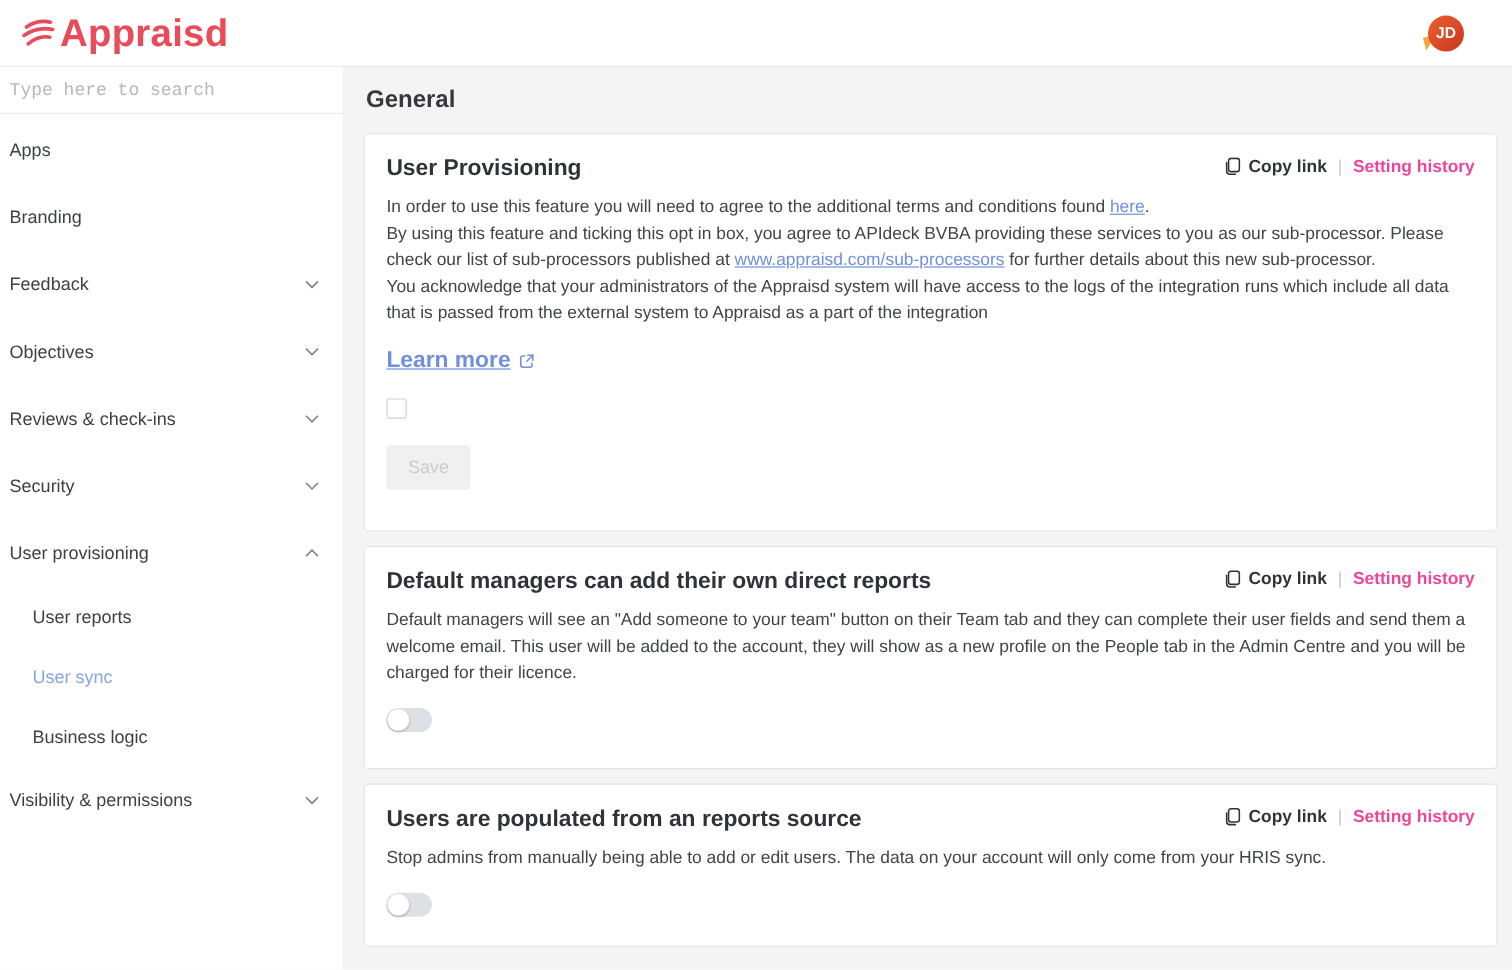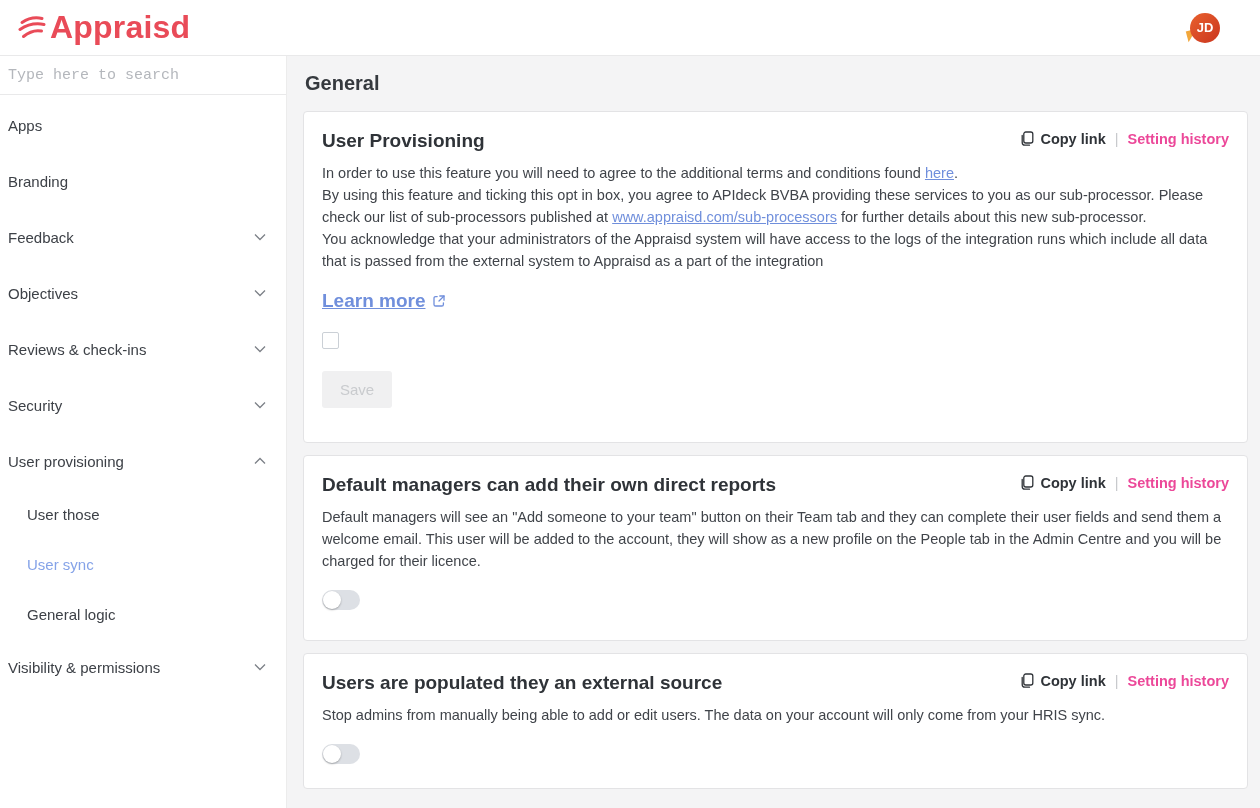--- a/index.html
+++ b/index.html
@@ -139,27 +139,27 @@
       </div>
       <div class="nav-item">
         <span class="nav-label">User provisioning</span>
         <span class="chev">
           <svg width="12" height="8" viewBox="0 0 12 8" fill="none">
               <path d="M1 6.5 L6 1.5 L11 6.5" stroke="#7c8087" stroke-width="1.3"></path>
             </svg>
         </span>
       </div>
       <div class="nav-item sub">
-        <span class="nav-label">User those</span>
+        <span class="nav-label">User reports</span>
       </div>
       <div class="nav-item sub active">
         <span class="nav-label">User sync</span>
       </div>
       <div class="nav-item sub">
-        <span class="nav-label">General logic</span>
+        <span class="nav-label">Business logic</span>
       </div>
       <div class="nav-item">
         <span class="nav-label">Visibility &amp; permissions</span>
         <span class="chev">
           <svg width="12" height="8" viewBox="0 0 12 8" fill="none">
               <path d="M1 1.5 L6 6.5 L11 1.5" stroke="#7c8087" stroke-width="1.3"></path>
             </svg>
         </span>
       </div>
     </div>
@@ -224,21 +224,21 @@
         </div>
       </div>
       <div class="card-body">Default managers will see an "Add someone to your team" button on their Team tab and they can complete their user fields and send them a welcome email. This user will be added to the account, they will show as a new profile on the People tab in the Admin Centre and you will be charged for their licence.</div>
       <div class="toggle">
         <div class="knob"></div>
       </div>
     </div>
 
     <div class="card c3">
       <div class="card-head">
-        <div class="card-title">Users are populated they an external source</div>
+        <div class="card-title">Users are populated from an reports source</div>
         <div class="card-actions">
           <span class="action">
             <span style="display:flex;">
               <svg width="15" height="16" viewBox="0 0 15 16" fill="none">
                 <rect x="4.8" y="1" width="9" height="11" rx="2" stroke="#2f3338" stroke-width="1.3"></rect>
                 <path d="M3.2 4.5 V11.5 C3.2 13 4.3 14.2 5.8 14.2 H10.5" stroke="#2f3338" stroke-width="1.3" stroke-linecap="round"></path>
               </svg>
             </span>
             <span>Copy link</span>
           </span>

